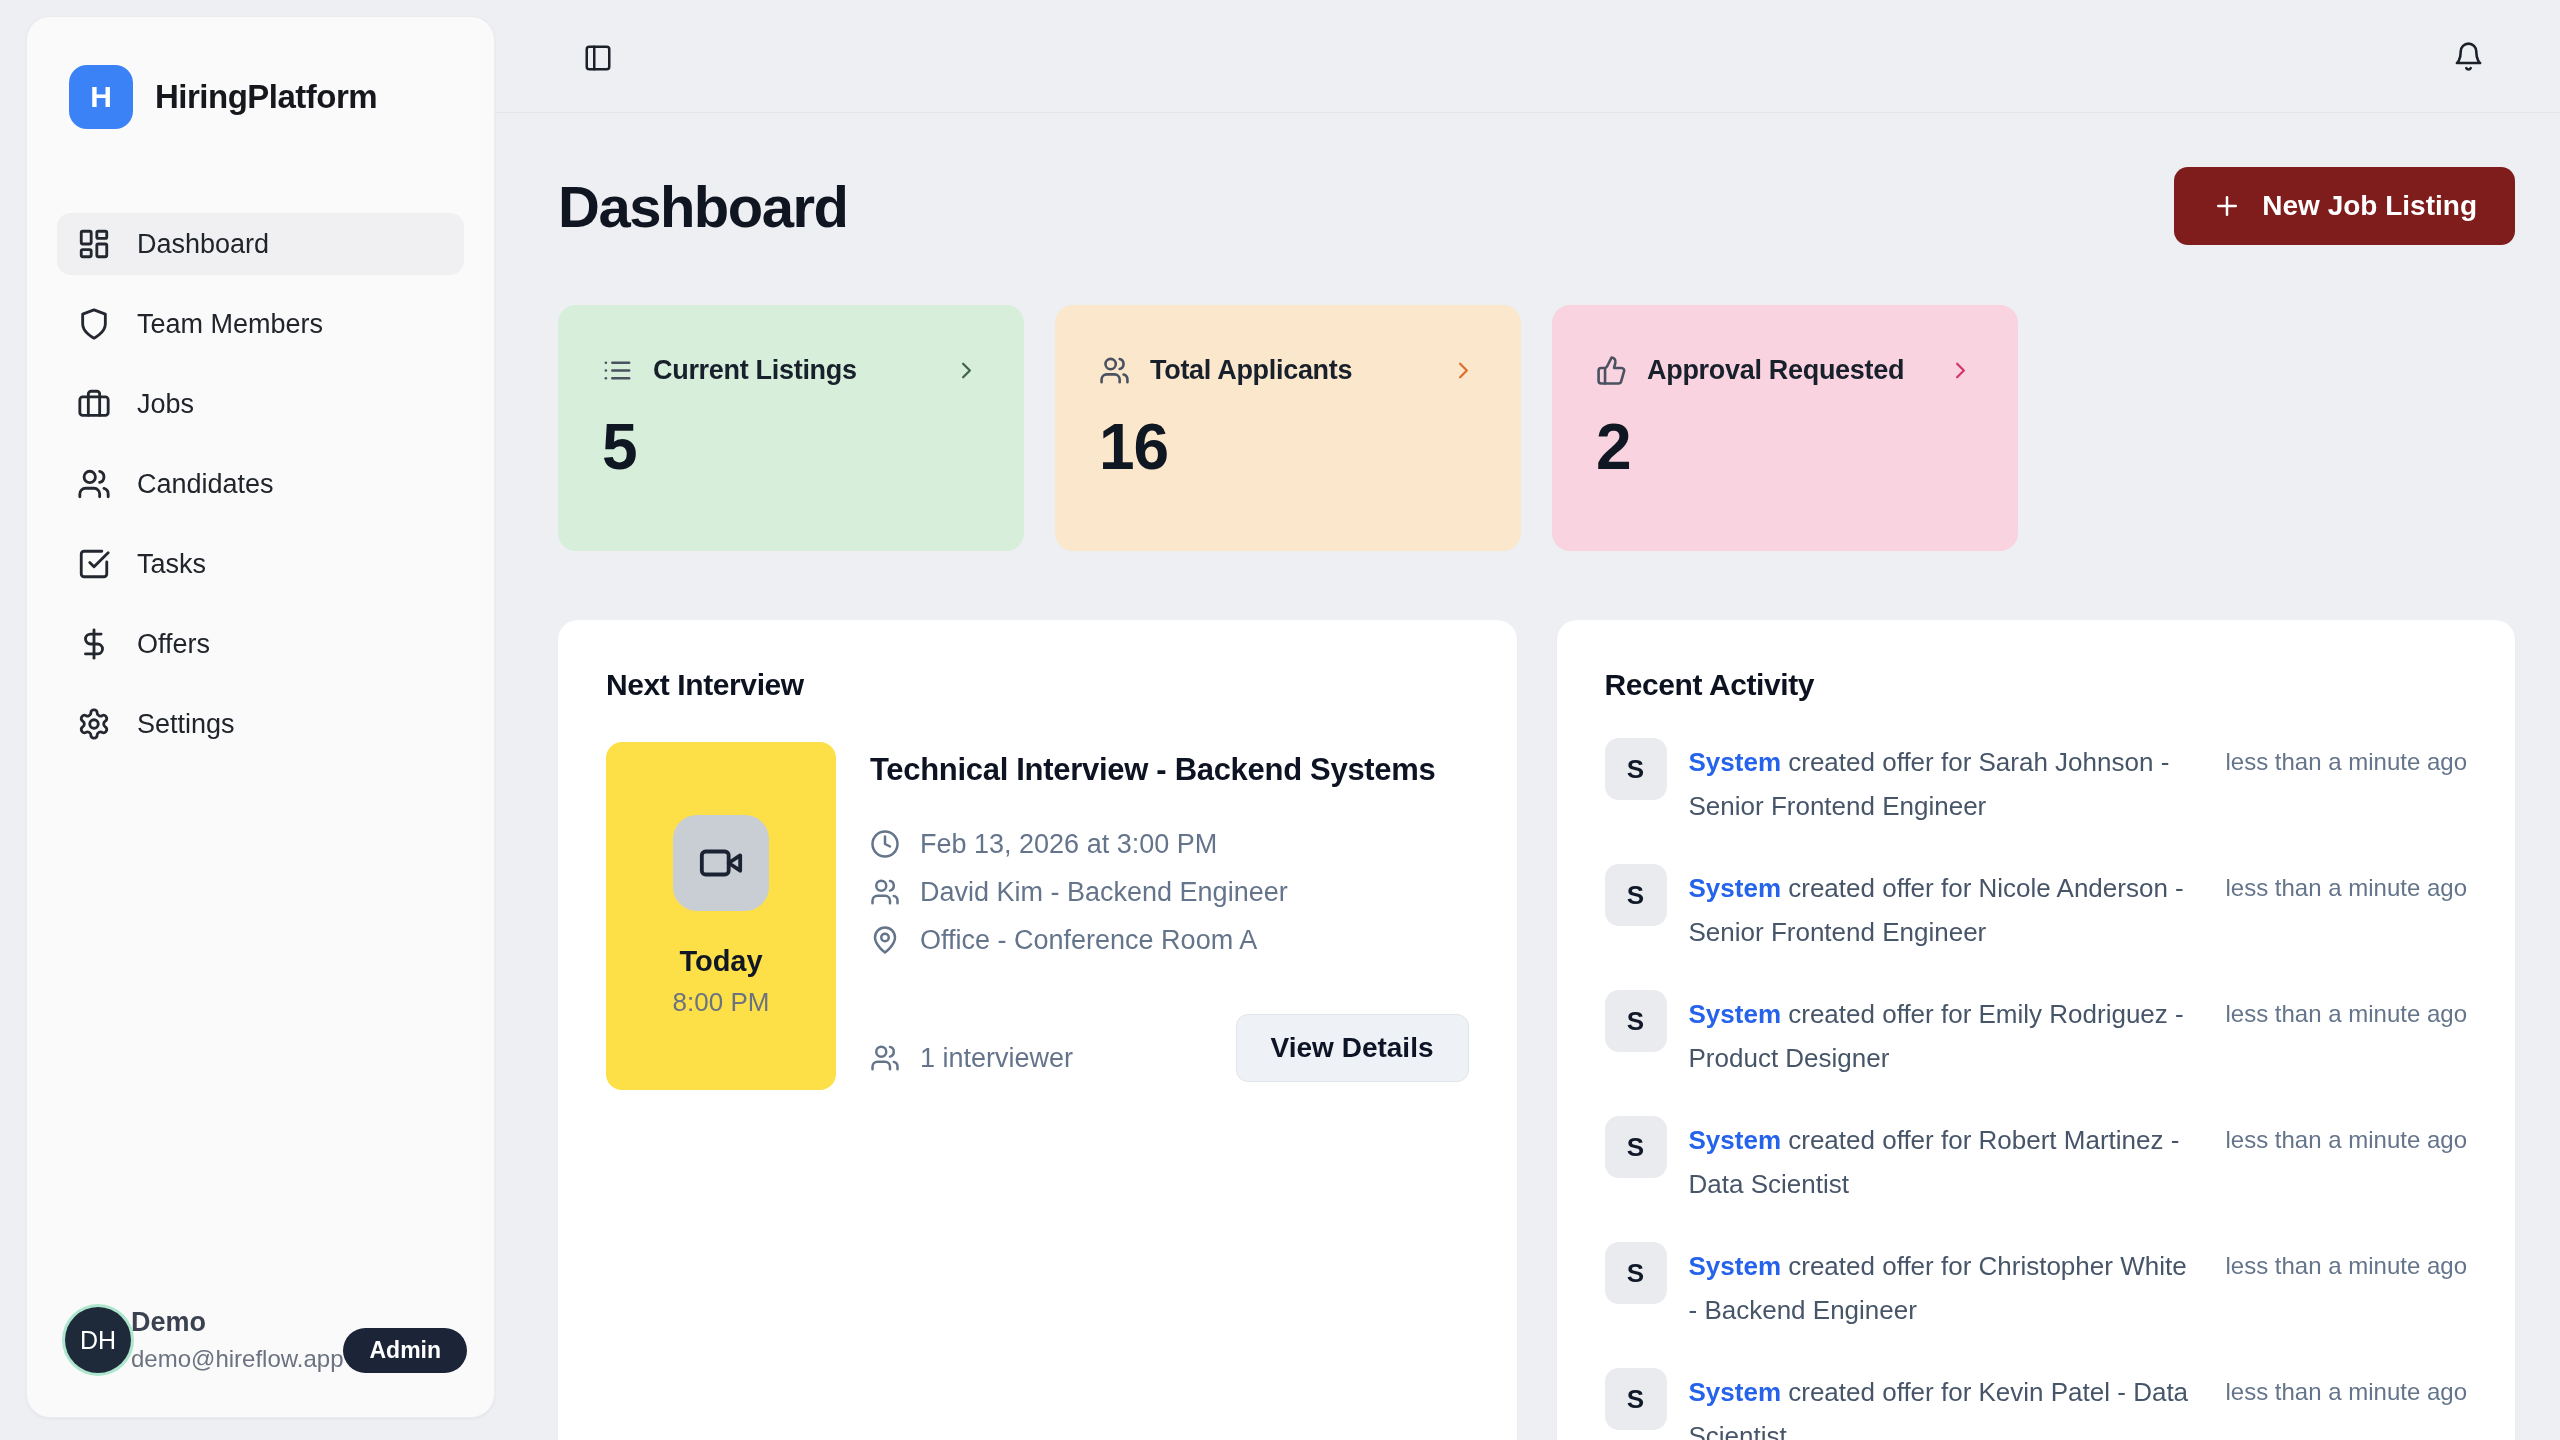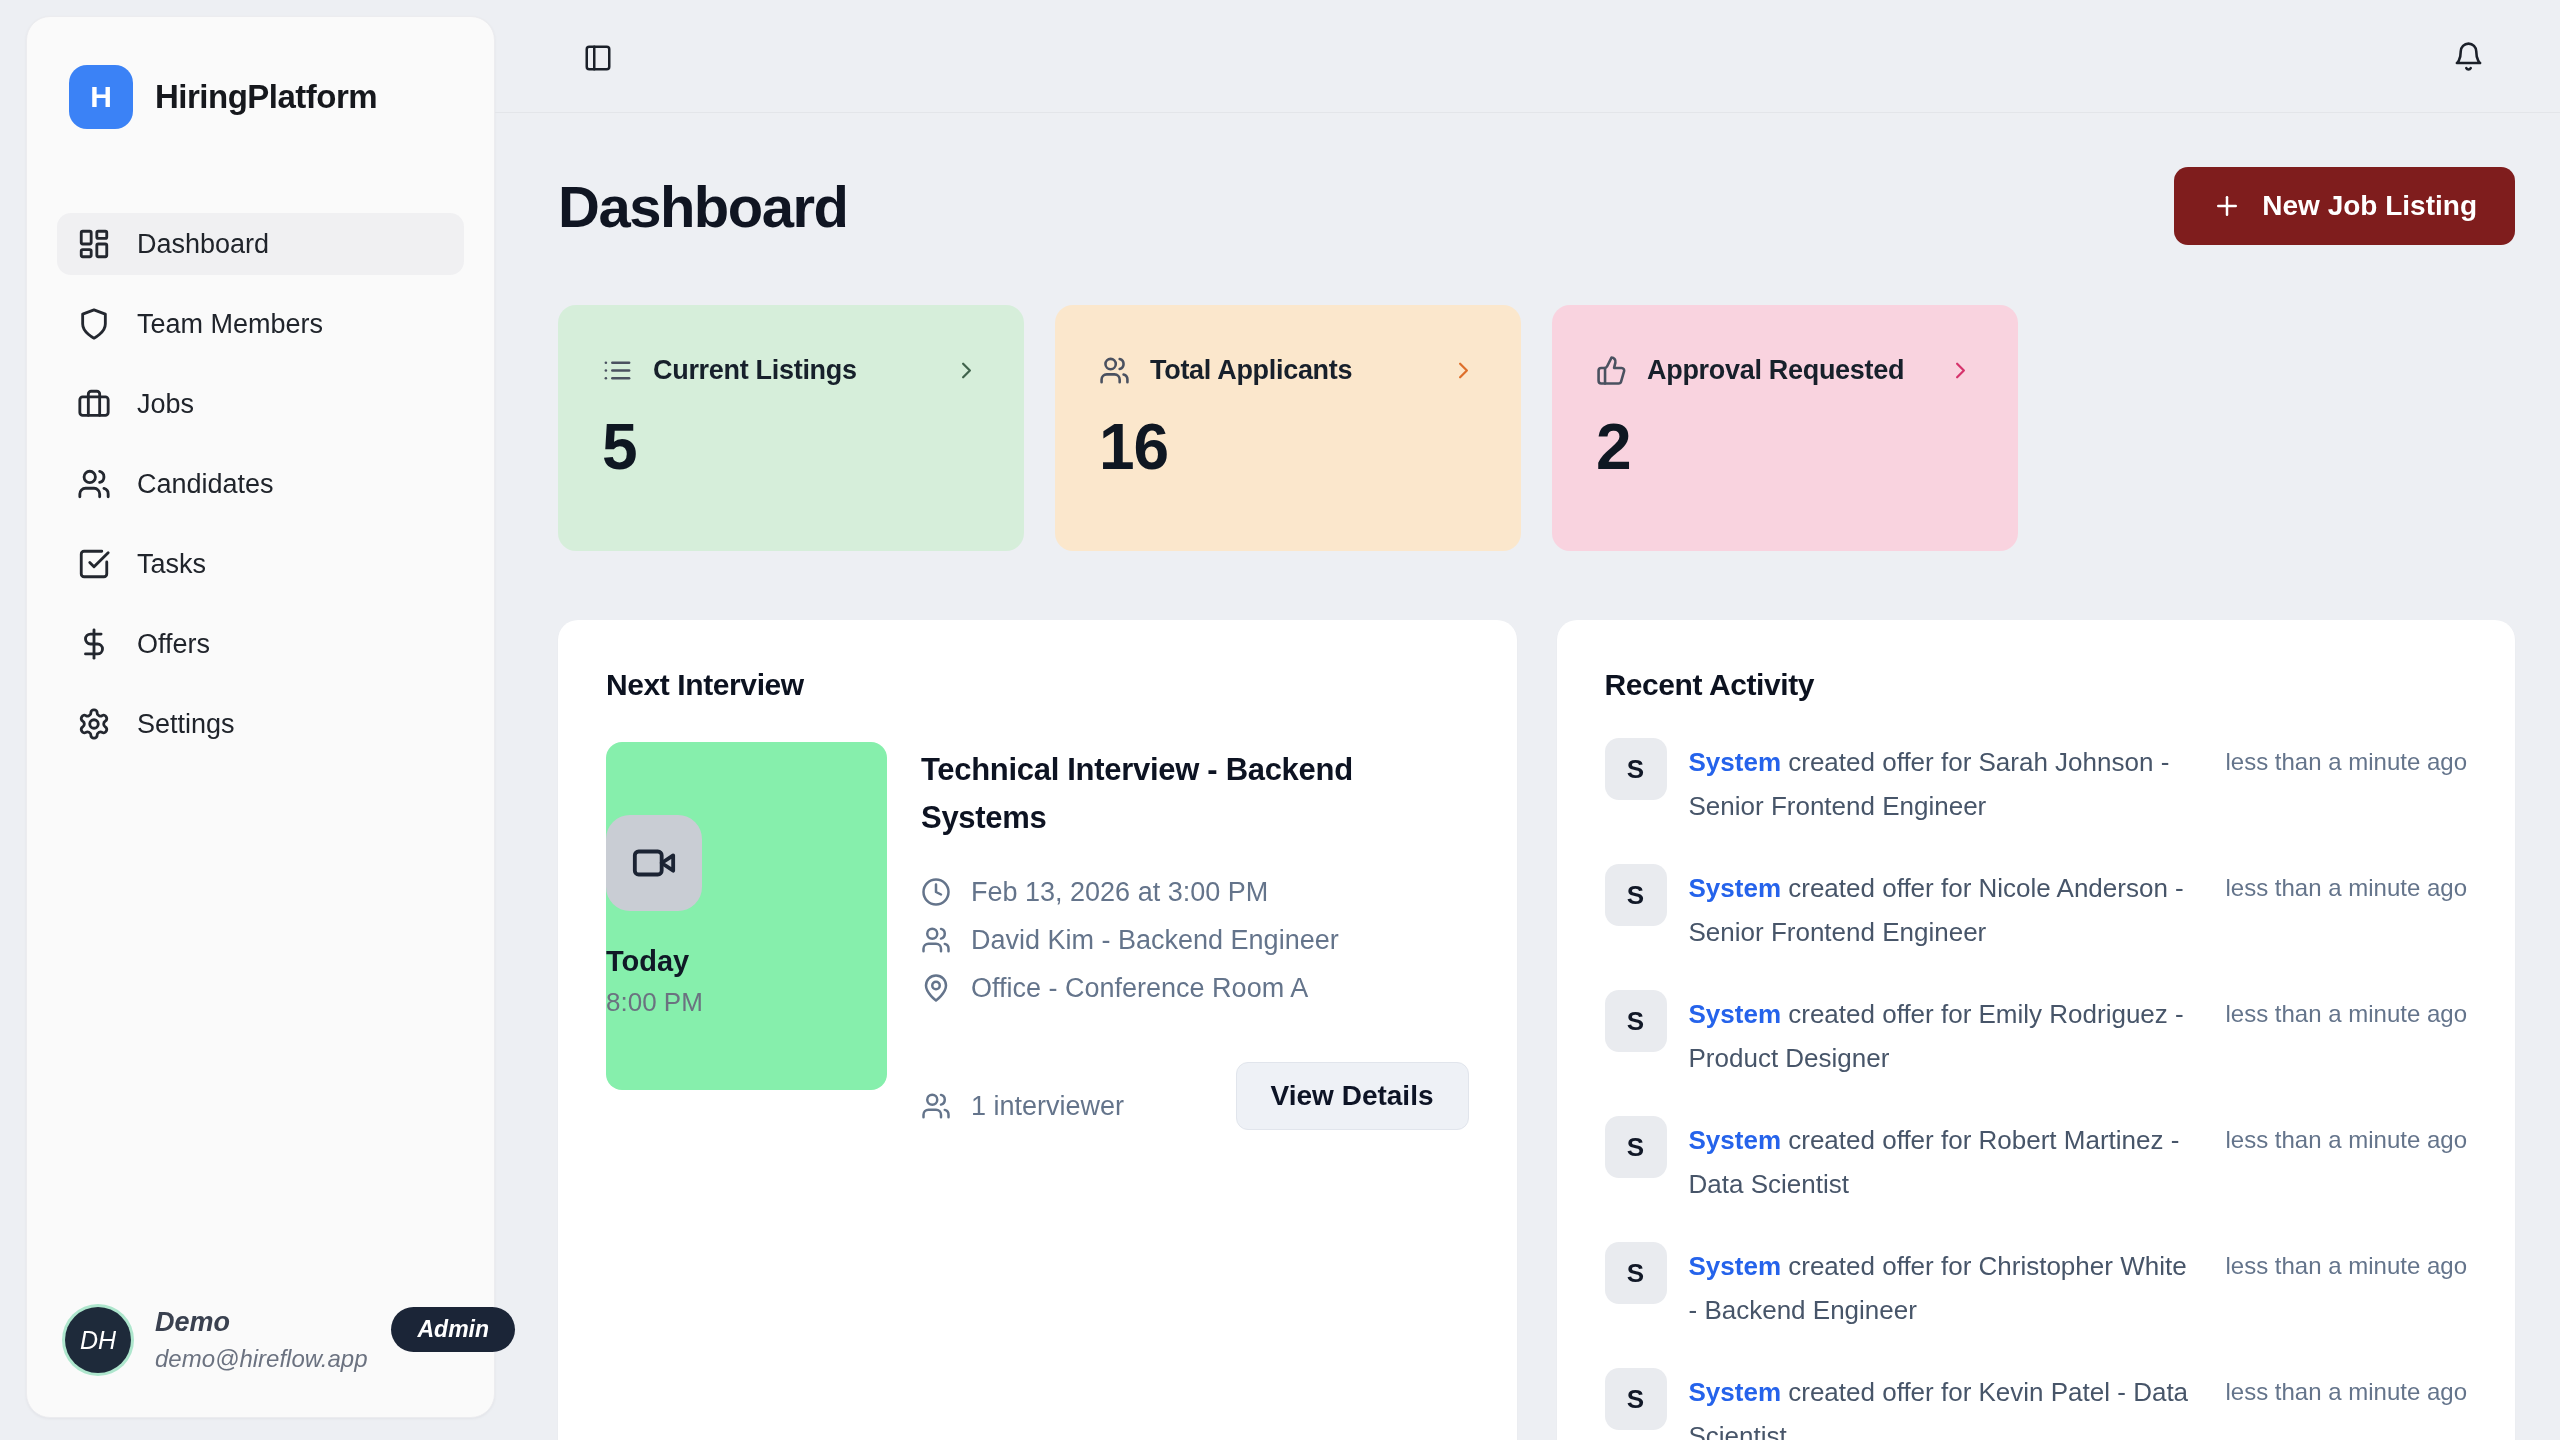--- a/index.html
+++ b/index.html
@@ -29,21 +29,21 @@
   .app-name { font-size:33px; font-weight:700; color:#16181d; letter-spacing:-0.5px; }
 
   .nav { margin-top:84px; display:flex; flex-direction:column; gap:18px; }
   .nav-item {
     height:62px; border-radius:14px; display:flex; align-items:center; gap:26px;
     padding:0 20px; font-size:27px; font-weight:500; color:#20242b; cursor:pointer;
   }
   .nav-item.active { background:#f0f0f2; }
   .nav-item .ic { width:34px; height:34px; color:#23272f; flex:none; }
 
-  .user-row { margin-top:auto; display:flex; align-items:flex-start; gap:24px; padding:0 8px;font-style:italic; }
+  .user-row { margin-top:auto; display:flex; align-items:flex-end; padding:0 8px; }
   .avatar {
     width:66px; height:66px; border-radius:50%; background:#1e2a3a; color:#fff;
     font-size:25px; font-weight:500; display:flex; align-items:center; justify-content:center;
     box-shadow:0 0 0 3px #aee6cd; flex:none;
   }
   .user-meta { display:flex; flex-direction:column; gap:7px; }
   .user-name { font-size:27px; font-weight:700; color:#3a4150; }
   .user-email { font-size:24px; color:#6b7280; }
   .admin-badge {
     margin-left:auto; background:#1b2537; color:#fff; font-size:23px; font-weight:700;
@@ -85,22 +85,22 @@
   .stat-card--pink   .stat-chevron { color:#d6336c; }
   .stat-value { margin-top:24px; font-size:64px; font-weight:700; color:#0f1722; letter-spacing:-1px; }
 
   
   .cards-row { margin-top:69px; display:grid; grid-template-columns:1fr 1fr; gap:40px; align-items:start; }
   .panel { background:#fff; border-radius:20px; padding:48px; height:900px; box-shadow:0 1px 2px rgba(16,24,40,.04); }
   .panel-title { font-size:30px; font-weight:700; color:#0c1220; letter-spacing:-0.4px; }
 
   .interview-body { margin-top:40px; display:flex; gap:34px; }
   .iv-tile {
-    width:281px; height:348px; border-radius:16px; background:#86efac; flex:none;
-    display:flex; flex-direction:column; align-items:flex-start; justify-content:center;
+    width:230px; height:348px; border-radius:16px; background:#fde047; flex:none;
+    display:flex; flex-direction:column; align-items:center; justify-content:center;
   }
   .iv-icon-sq {
     width:96px; height:96px; border-radius:24px; background:#c9cdd4;
     display:flex; align-items:center; justify-content:center; color:#1b2333;
   }
   .iv-icon-sq .ic { width:46px; height:46px; }
   .iv-today { margin-top:34px; font-size:29px; font-weight:700; color:#101826; }
   .iv-time { margin-top:9px; font-size:26px; color:#6b7280; }
 
   .iv-info { flex:1; padding-top:4px; display:flex; flex-direction:column; }

